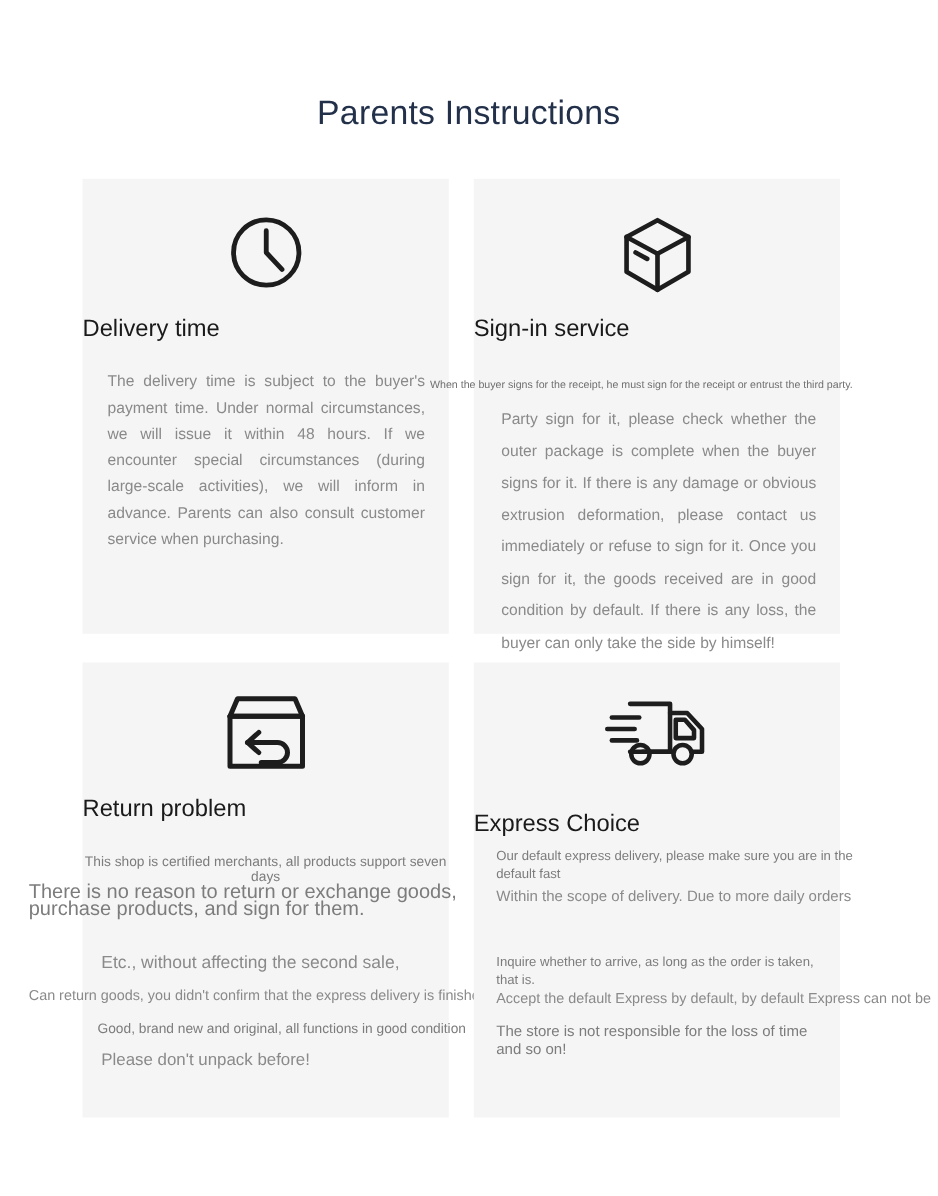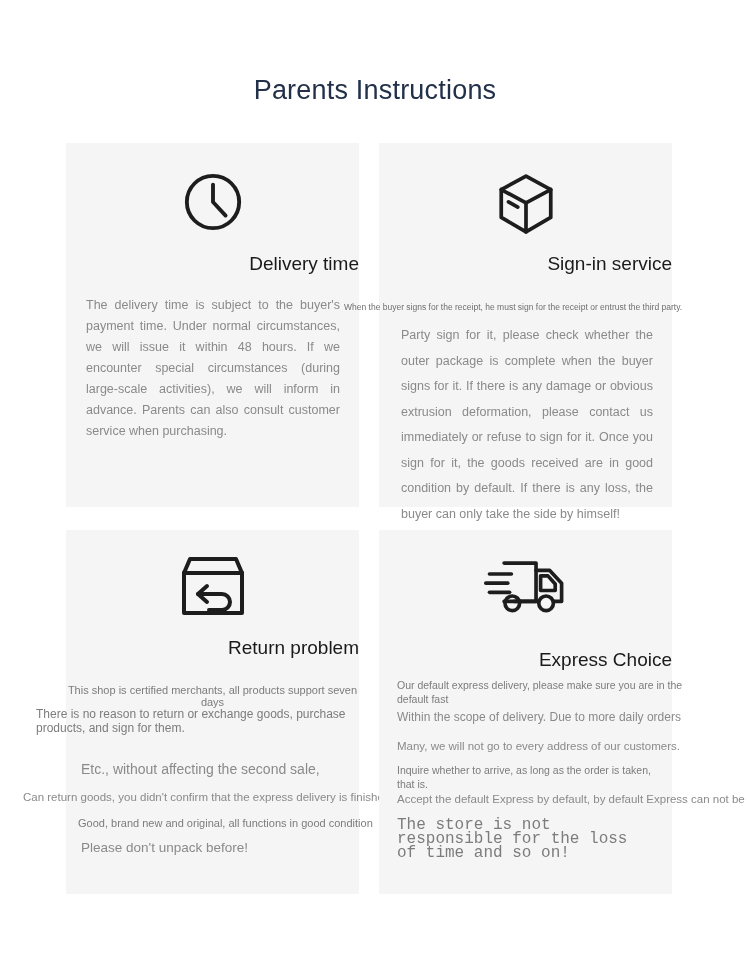--- a/index.html
+++ b/index.html
@@ -80,21 +80,21 @@
     display: flex;
     justify-content: center;
     align-items: center;
   }
   .icon-wrap svg { display: block; }
 
   .card-title {
     position: absolute;
     left: 0;
     width: 100%;
-    text-align: right;
+    text-align: left;
     font-size: 19px;
     font-weight: 400;
     color: #1a1a1a;
   }
 
   .body-text {
     position: absolute;
     color: #8a8a8a;
     font-size: 12.5px;
     line-height: 21px;
@@ -186,21 +186,21 @@
           <path d="M7 20 L13 6 L59 6 L65 20"></path>
           <path d="M7 20 L7 60 L65 60 L65 20 Z"></path>
           <path d="M7 20 L65 20"></path>
           <path d="M30 33 L21 41 L30 49"></path>
           <path d="M21 41 L45 41 A8 8 0 0 1 45 57 L32 57"></path>
         </svg>
       </div>
       <div class="card-title c3-title">Return problem</div>
 
       <div class="line" style="left:-6px; top:154px; width:305px; text-align:center; font-size:11px; color:#7c7c7c; white-space:normal;">This shop is certified merchants, all products support seven days</div>
-      <div class="line wrap" style="left:-43px; top:177px; width:345px; font-size:12px; line-height:14px; color:#7c7c7c;margin-left:13px;">There is no reason to return or exchange goods, purchase products, and sign for them.</div>
+      <div class="line wrap" style="left:-43px; top:177px; width:345px; font-size:16px; line-height:14px; color:#7c7c7c;">There is no reason to return or exchange goods, purchase products, and sign for them.</div>
       <div class="line" style="left:15px; top:231px; font-size:14px; color:#8a8a8a;">Etc., without affecting the second sale,</div>
       <div class="line" style="left:-43px; top:261px; font-size:11.5px; color:#8a8a8a;">Can return goods, you didn't confirm that the express delivery is finished</div>
       <div class="line" style="left:12px; top:287px; font-size:11px; color:#7c7c7c;">Good, brand new and original, all functions in good condition</div>
       <div class="line" style="left:15px; top:310px; font-size:13.5px; color:#8a8a8a;">Please don't unpack before!</div>
     </div>
 
     <div class="card card-br">
       <div class="icon-wrap c4-icon">
         <svg width="84" height="66" viewBox="0 0 92 68" fill="none" stroke="#1d1d1d" stroke-width="4" stroke-linecap="round" stroke-linejoin="round">
           <path d="M22 10 L57 10 L57 52 L22 52"></path>
@@ -211,20 +211,19 @@
           <circle cx="68" cy="54" r="8"></circle>
           <path d="M6 22 L30 22"></path>
           <path d="M2 32 L26 32"></path>
           <path d="M6 42 L28 42"></path>
         </svg>
       </div>
       <div class="card-title c4-title">Express Choice</div>
 
       <div class="line wrap" style="left:18px; top:148px; width:286px; font-size:10.5px; line-height:14px; color:#7c7c7c;">Our default express delivery, please make sure you are in the default fast</div>
       <div class="line" style="left:18px; top:180px; font-size:12px; color:#8a8a8a;">Within the scope of delivery. Due to more daily orders</div>
-      <div class="line" style="left:18px; top:210px; font-size:11.5px; color:#8a8a8a;">Many, we will not go to every address of our customers.</div>
       <div class="line wrap" style="left:18px; top:233px; width:272px; font-size:10.5px; line-height:14px; color:#7c7c7c;">Inquire whether to arrive, as long as the order is taken, that is.</div>
       <div class="line" style="left:18px; top:263px; font-size:11.5px; color:#8a8a8a;">Accept the default Express by default, by default Express can not be</div>
-      <div class="line wrap" style="left:18px; top:288px; width:250px; font-size:16px; line-height:14px; color:#7c7c7c;font-family:Liberation Mono, monospace;">The store is not responsible for the loss of time and so on!</div>
+      <div class="line wrap" style="left:18px; top:288px; width:250px; font-size:12px; line-height:14px; color:#7c7c7c;">The store is not responsible for the loss of time and so on!</div>
     </div>
 
   </div>
 </div>
 
 </body></html>

